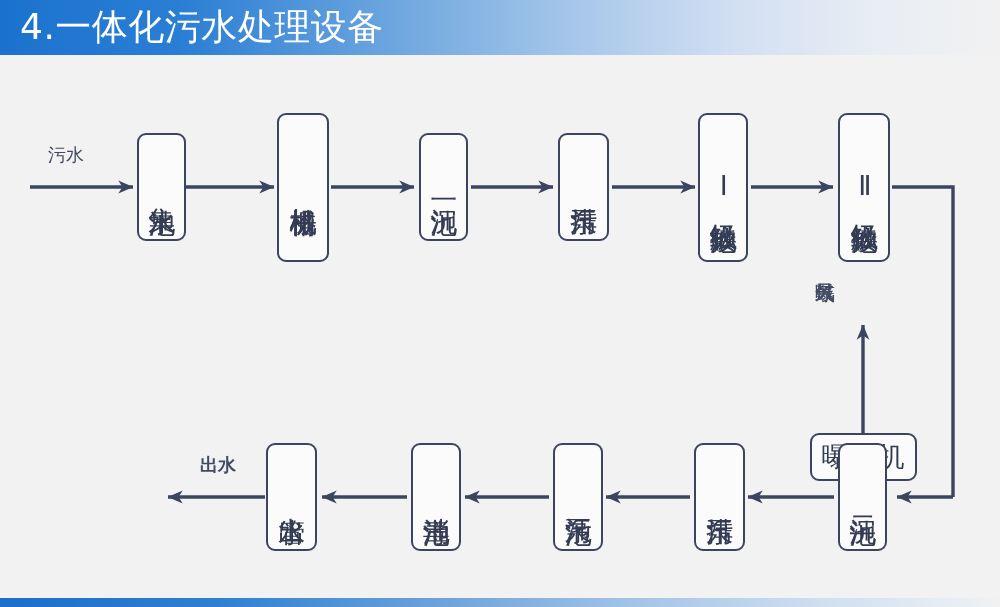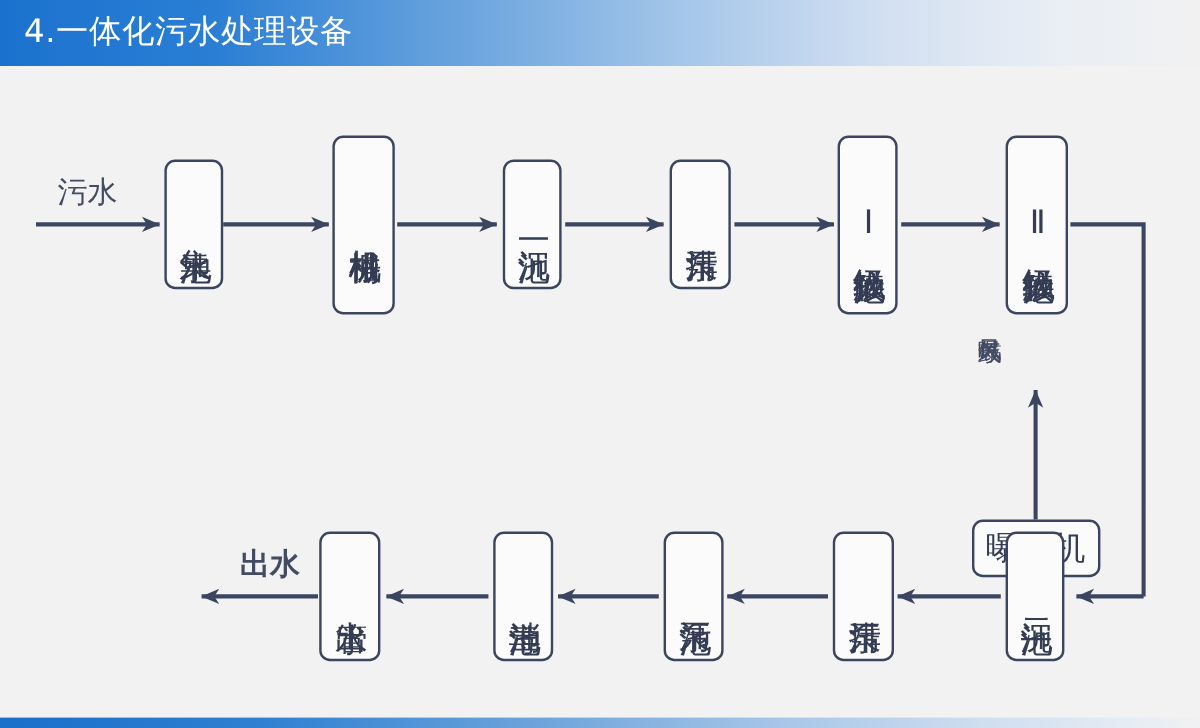--- a/index.html
+++ b/index.html
@@ -37,21 +37,21 @@
         #e9eef4 88%,
         #f1f1f1 100%);
   }
   .header-title {
     position: absolute;
     left: 20px;
     top: 1px;
     height: 52px;
     line-height: 52px;
     color: #ffffff;
-    font-size: 27px;
+    font-size: 36px;
     font-weight: 400;
     letter-spacing: 0.5px;
     white-space: nowrap;
   }
 
   
   .footer-bar {
     position: absolute;
     left: 0;
     bottom: 0;
@@ -109,21 +109,21 @@
     font-size: 27px;
     letter-spacing: 1px;
     font-weight: 500;
     white-space: nowrap;
   }
 
   
   .edge-label {
     position: absolute;
     color: #434b63;
-    font-size: 25px;
+    font-size: 18px;
     white-space: nowrap;
     font-weight: 500;
   }
   .edge-label.vert {
     writing-mode: vertical-rl;
     text-orientation: upright;
     font-size: 20px;
     line-height: 1.02;
     letter-spacing: 0px;
   }

